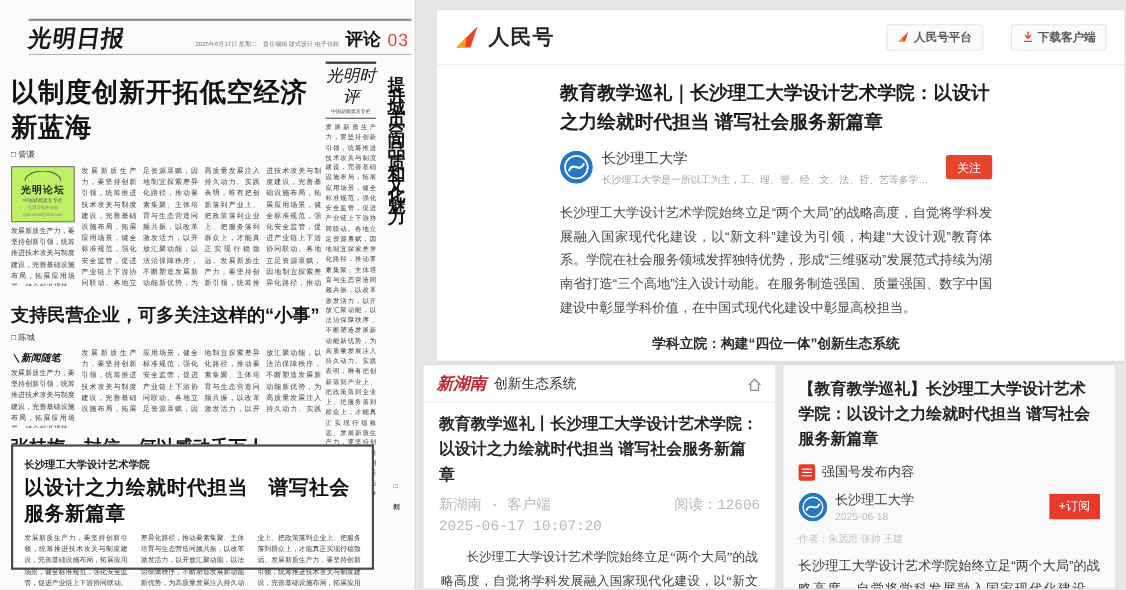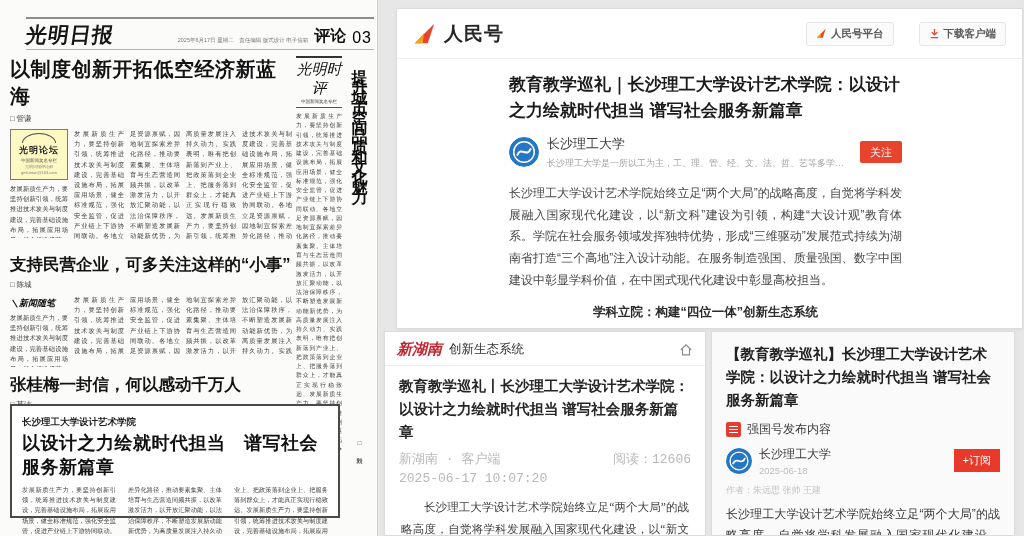--- a/index.html
+++ b/index.html
@@ -7,30 +7,30 @@
   body { background:#e7e7e7; font-family:"Liberation Sans","DejaVu Sans",sans-serif; overflow:hidden; }
   .stage { position:relative; width:1024px; height:536px; }
 
   
   .newspaper { position:absolute; left:0; top:0; width:378px; height:536px; background:#fbfbfa; border-right:1px solid #d2d2d2; }
   .np-topline { position:absolute; left:26px; top:17px; width:348px; height:2px; background:#8d8d8d; }
   .np-masthead { position:absolute; left:26px; top:21px; font-family:"DejaVu Serif","Liberation Serif",serif; font-weight:900; font-size:21px; color:#161616; transform:skewX(-8deg); letter-spacing:1px; }
   .np-hmeta { position:absolute; right:5px; top:26px; display:flex; align-items:flex-end; gap:6px; }
   .np-hmeta-small { font-size:5.5px; color:#777; padding-bottom:3px; }
   .np-section { font-family:"DejaVu Serif","Liberation Serif",serif; font-weight:900; font-size:16px; color:#111; }
-  .np-pageno { font-size:16px; color:#000000; letter-spacing:1px; }
+  .np-pageno { font-size:16px; color:#ef4444; letter-spacing:1px; }
   .np-thinline { position:absolute; left:26px; top:49px; width:348px; height:1px; background:#b3b3b3; }
 
   .np-main { position:absolute; left:10px; top:56px; width:282px; }
-  .np-h1 { font-size:20px; font-weight:900; color:#131313; letter-spacing:.5px; }
+  .np-h1 { font-size:24px; font-weight:900; color:#131313; letter-spacing:.5px;margin-top:12px; }
   .np-h2 { font-size:16.5px; font-weight:900; color:#131313; margin-top:7px; }
   .np-byline { font-size:7.5px; color:#444; margin:4px 0 5px; }
   .np-flex { display:flex; gap:6px; }
   .np-sidecol { width:58px; flex:none; }
-  .np-logo-box { border:1px solid #7a7a7a; padding:3px 2px 4px; text-align:center; margin-bottom:4px; background:#fef9c3; }
+  .np-logo-box { border:1px solid #7a7a7a; padding:3px 2px 4px; text-align:center; margin-bottom:4px; background:#bef264; }
   .np-arc { width:34px; height:10px; border:1.5px solid #555; border-bottom:none; border-radius:50% 50% 0 0 / 100% 100% 0 0; margin:0 auto 1px; }
   .np-logo-title { font-size:9px; font-weight:900; color:#1d1d1d; letter-spacing:1px; }
   .np-logo-sub { font-size:4.5px; color:#555; margin-top:1px; }
   .np-logo-line { font-size:4px; color:#808080; margin-top:1px; }
   .np-fill { font-size:6.3px; line-height:1.62; color:#3c3c3c; text-align:justify; overflow:hidden; }
   .np-cols4 { flex:1; column-count:4; column-gap:6px; height:118px; }
   .np-cols4b { flex:1; column-count:4; column-gap:6px; height:70px; }
   .np-cols5 { column-count:5; column-gap:6px; height:64px; }
   .h54 { height:54px; }
   .np-suibi { font-size:9px; font-weight:900; font-style:italic; color:#111; margin:2px 0 3px; }

